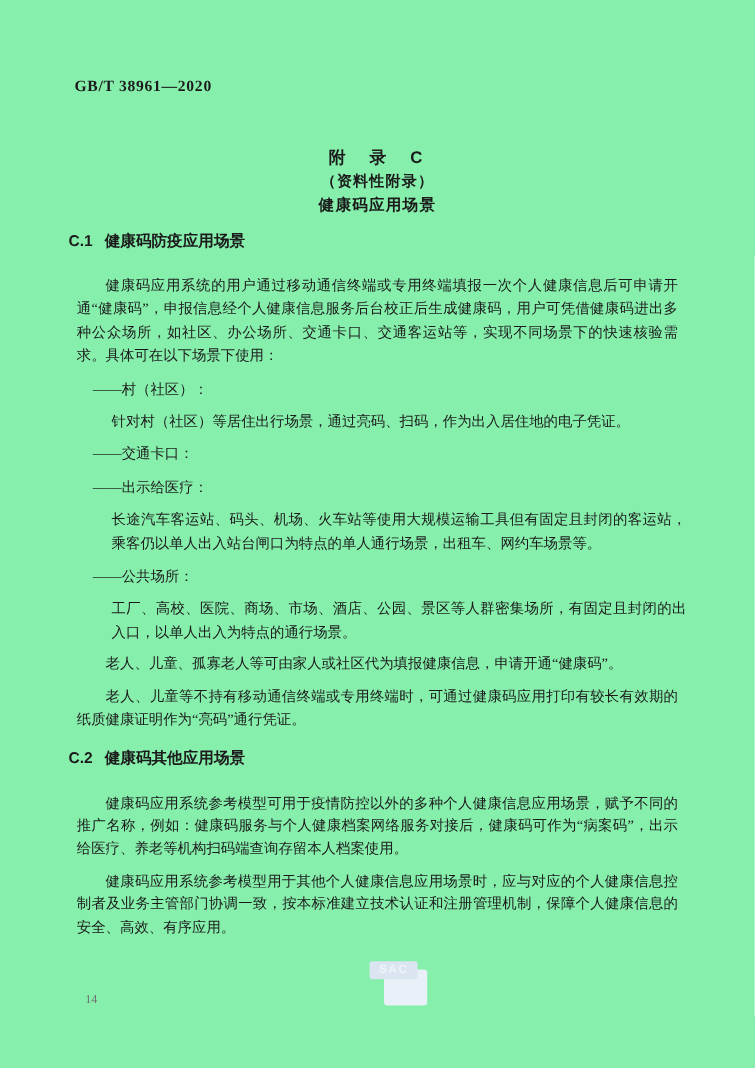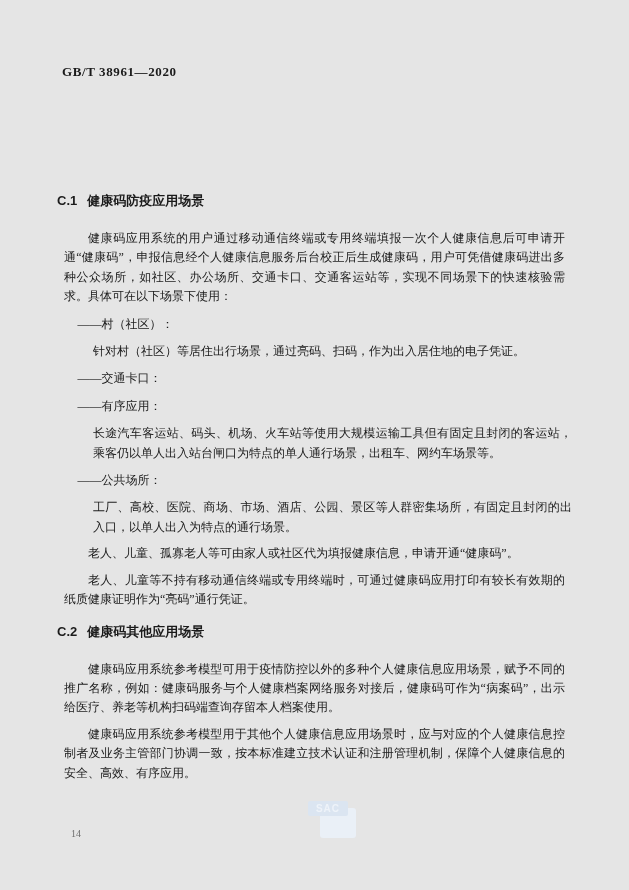--- a/index.html
+++ b/index.html
@@ -1,19 +1,19 @@
 <!DOCTYPE html>
 <html><head>
 <meta charset="utf-8">
 <style>
   html,body{margin:0;padding:0;background:#ffffff;}
   .page{
     position:relative;
     width:629px;height:890px;
-    background:#e5e5e5;
+    background:#86efac;
     overflow:hidden;
     font-family:"Liberation Serif","DejaVu Serif",serif;
     color:#1b1b1b;
   }
   .std-header{
     position:absolute;left:62px;top:64px;
     font-size:13px;font-weight:bold;letter-spacing:0.6px;
     font-family:"Liberation Serif","DejaVu Serif",serif;
   }
   .title-block{
@@ -63,35 +63,40 @@
     background:#eaf0f7;border-radius:3px;
   }
 </style>
 </head>
 <body>
 
 <div class="page">
 
   <div class="std-header">GB/T 38961—2020</div>
 
+  <div class="title-block">
+    <div class="title-line1">附　录　C</div>
+    <div class="title-line2">（资料性附录）</div>
+    <div class="title-line3">健康码应用场景</div>
+  </div>
 
   <div class="content">
 
     <div class="sec-heading">
       <span class="sec-num">C.1</span><span>健康码防疫应用场景</span>
     </div>
 
     <p>健康码应用系统的用户通过移动通信终端或专用终端填报一次个人健康信息后可申请开通“健康码”，申报信息经个人健康信息服务后台校正后生成健康码，用户可凭借健康码进出多种公众场所，如社区、办公场所、交通卡口、交通客运站等，实现不同场景下的快速核验需求。具体可在以下场景下使用：</p>
 
     <div class="dash-item">——村（社区）：</div>
     <div class="dash-desc">针对村（社区）等居住出行场景，通过亮码、扫码，作为出入居住地的电子凭证。</div>
 
     <div class="dash-item">——交通卡口：</div>
 
-    <div class="dash-item">——有序应用：</div>
+    <div class="dash-item">——出示给医疗：</div>
     <div class="dash-desc">长途汽车客运站、码头、机场、火车站等使用大规模运输工具但有固定且封闭的客运站，乘客仍以单人出入站台闸口为特点的单人通行场景，出租车、网约车场景等。</div>
 
     <div class="dash-item">——公共场所：</div>
     <div class="dash-desc">工厂、高校、医院、商场、市场、酒店、公园、景区等人群密集场所，有固定且封闭的出入口，以单人出入为特点的通行场景。</div>
 
     <p>老人、儿童、孤寡老人等可由家人或社区代为填报健康信息，申请开通“健康码”。</p>
     <p>老人、儿童等不持有移动通信终端或专用终端时，可通过健康码应用打印有较长有效期的纸质健康证明作为“亮码”通行凭证。</p>
 
     <div class="sec-heading sec2-heading">
       <span class="sec-num">C.2</span><span>健康码其他应用场景</span>

